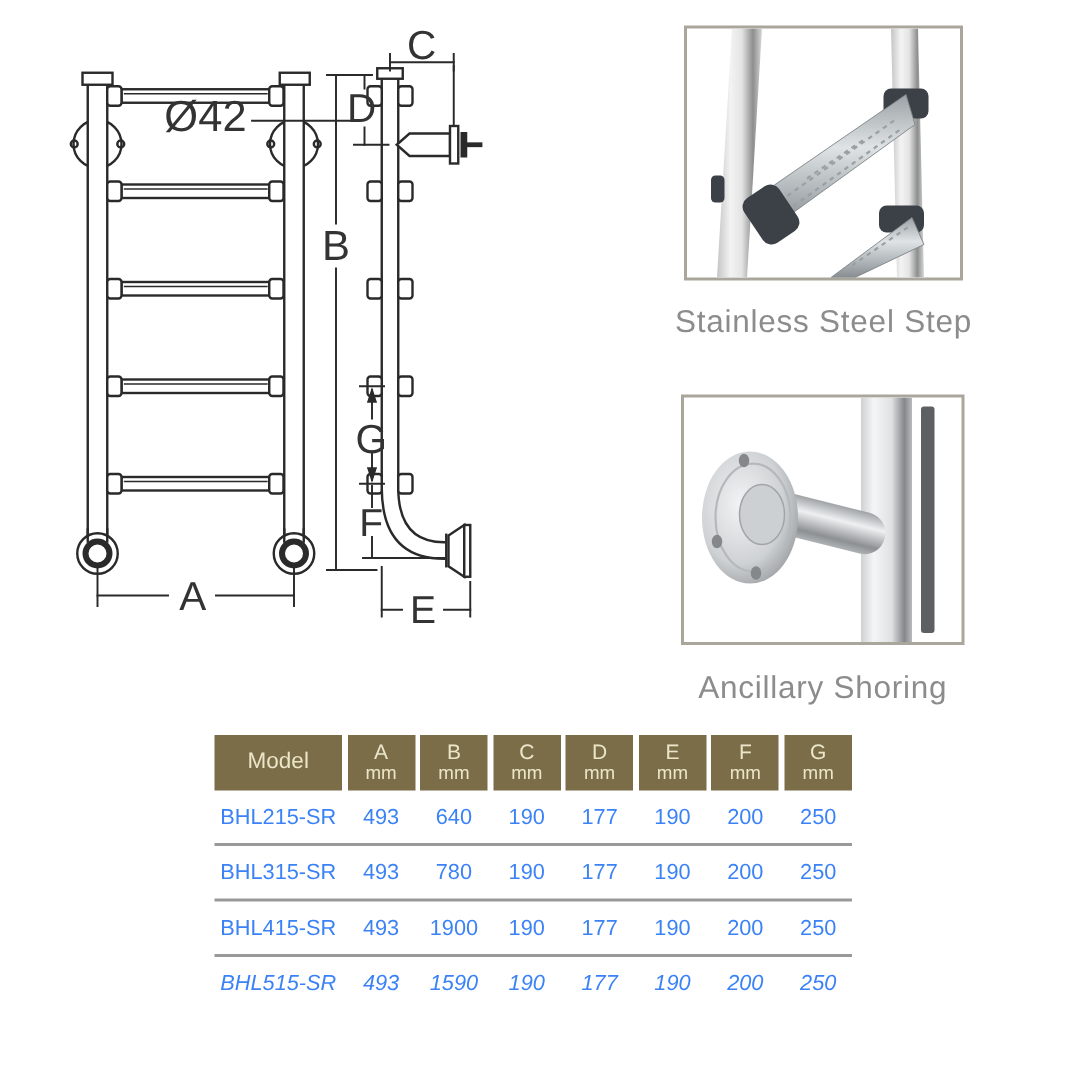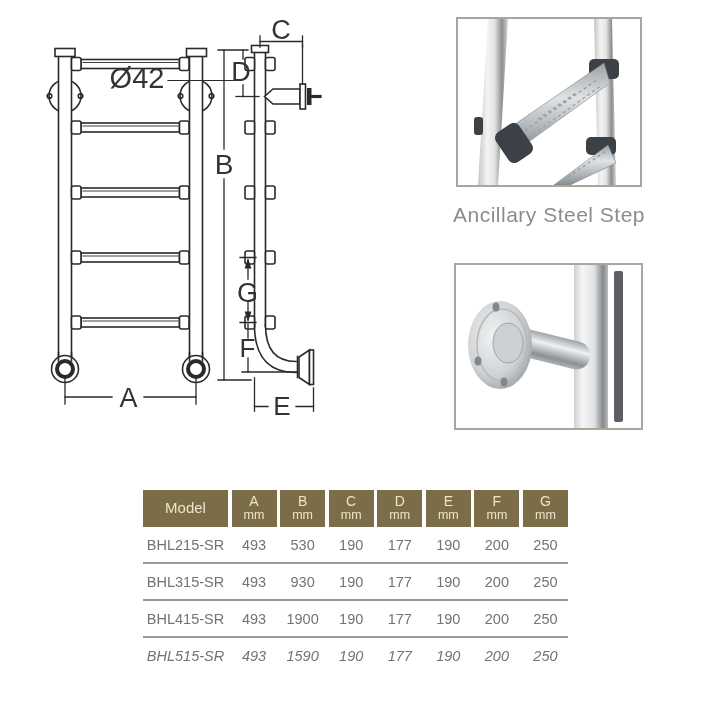--- a/index.html
+++ b/index.html
@@ -37,21 +37,21 @@
     display:flex; flex-direction:column; align-items:center; justify-content:center;
     line-height:1.08;
   }
   .h-cell.model-cell { font-size:15px; }
   .h-letter { font-size:14px; }
   .h-unit   { font-size:12.5px; }
   .t-row {
     display:grid; grid-template-columns:85px repeat(7,1fr);
     column-gap:3.5px; height:35px; align-items:center;
     border-bottom:2px solid #999999;
-    color:#737373; font-size:14.5px;
+    color:#3b82f6; font-size:14.5px;
   }
   .t-row:last-child { border-bottom:none;font-style:italic; }
   .t-cell { text-align:center; }
 </style>
 </head>
 <body>
 
 <div class="canvas">
 
   <svg class="drawing-svg" width="718" height="718" viewBox="0 0 718 718">
@@ -228,21 +228,21 @@
       <rect x="16" y="98" width="9" height="18" rx="3" fill="#3c4147"></rect>
       <rect x="131" y="40" width="30" height="20" rx="5" fill="#3c4147"></rect>
       <polygon points="50,110 146,44 152,64 58,132" fill="url(#stepG)" stroke="#7d8387" stroke-width="0.6"></polygon>
       <path d="M62 115 L140 60 M66 122 L144 66 M80 100 L118 74" stroke="#9aa0a4" stroke-width="1.5" stroke-dasharray="3 3" fill="none"></path>
       <rect x="42" y="106" width="28" height="36" rx="7" fill="#3c4147" transform="rotate(-34 56 124)"></rect>
       <rect x="128" y="118" width="30" height="18" rx="5" fill="#3c4147"></rect>
       <polygon points="96,166 150,126 158,144 112,166" fill="url(#stepG)" stroke="#7d8387" stroke-width="0.6"></polygon>
       <path d="M110 158 L148 132" stroke="#9aa0a4" stroke-width="1.5" stroke-dasharray="3 3" fill="none"></path>
     </svg>
   </div>
-  <div class="photo-caption caption-1">Ancillary Steel Step</div>
+  <div class="photo-caption caption-1">Stainless Steel Step</div>
 
   <div class="photo-box photo-box-2">
     <svg width="185" height="163" viewBox="0 0 185 163">
       <defs>
         <linearGradient id="tube2G" x1="0" y1="0" x2="1" y2="0">
           <stop offset="0" stop-color="#cfd1d3"></stop>
             <stop offset="0.25" stop-color="#f4f5f6"></stop>
           <stop offset="0.6" stop-color="#dfe1e2"></stop>
             <stop offset="0.85" stop-color="#85888b"></stop>
           <stop offset="1" stop-color="#b9bbbd"></stop>
@@ -264,20 +264,21 @@
       <rect x="158" y="6" width="9" height="151" rx="2" fill="#4b4e51" opacity="0.9"></rect>
       <rect x="48" y="58" width="92" height="28" rx="14" fill="url(#armG)" transform="rotate(14 48 58)"></rect>
       <ellipse cx="44" cy="80" rx="32" ry="44" fill="url(#flangeG)"></ellipse>
       <ellipse cx="46" cy="80" rx="25" ry="36" fill="none" stroke="#b6b9bb" stroke-width="1.5"></ellipse>
       <ellipse cx="52" cy="78" rx="15" ry="20" fill="#cdd0d2" stroke="#a2a5a7" stroke-width="1"></ellipse>
       <ellipse cx="40" cy="42" rx="3.5" ry="4.5" fill="#85888a"></ellipse>
       <ellipse cx="22" cy="96" rx="3.5" ry="4.5" fill="#85888a"></ellipse>
       <ellipse cx="48" cy="117" rx="3.5" ry="4.5" fill="#85888a"></ellipse>
     </svg>
   </div>
+  <div class="photo-caption caption-2">Ancillary Shoring</div>
 
   <div class="spec-table">
     <div class="t-header">
       <div class="h-cell model-cell">
         <span>Model</span>
       </div>
       <div class="h-cell">
         <span class="h-letter">A</span>
         <span class="h-unit">mm</span>
       </div>
@@ -303,31 +304,31 @@
       </div>
       <div class="h-cell">
         <span class="h-letter">G</span>
         <span class="h-unit">mm</span>
       </div>
     </div>
 
     <div class="t-row">
       <div class="t-cell">BHL215-SR</div>
       <div class="t-cell">493</div>
-      <div class="t-cell">530</div>
+      <div class="t-cell">640</div>
       <div class="t-cell">190</div>
       <div class="t-cell">177</div>
       <div class="t-cell">190</div>
       <div class="t-cell">200</div>
       <div class="t-cell">250</div>
     </div>
     <div class="t-row">
       <div class="t-cell">BHL315-SR</div>
       <div class="t-cell">493</div>
-      <div class="t-cell">930</div>
+      <div class="t-cell">780</div>
       <div class="t-cell">190</div>
       <div class="t-cell">177</div>
       <div class="t-cell">190</div>
       <div class="t-cell">200</div>
       <div class="t-cell">250</div>
     </div>
     <div class="t-row">
       <div class="t-cell">BHL415-SR</div>
       <div class="t-cell">493</div>
       <div class="t-cell">1900</div>

